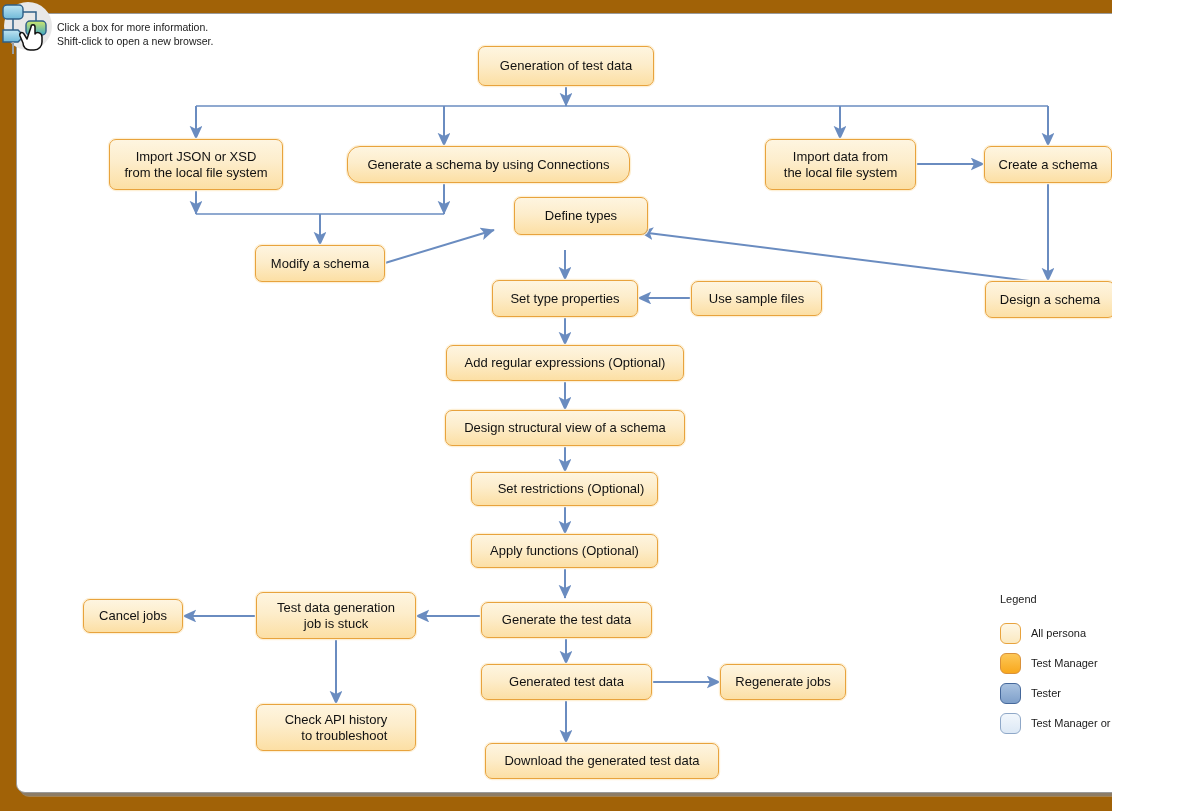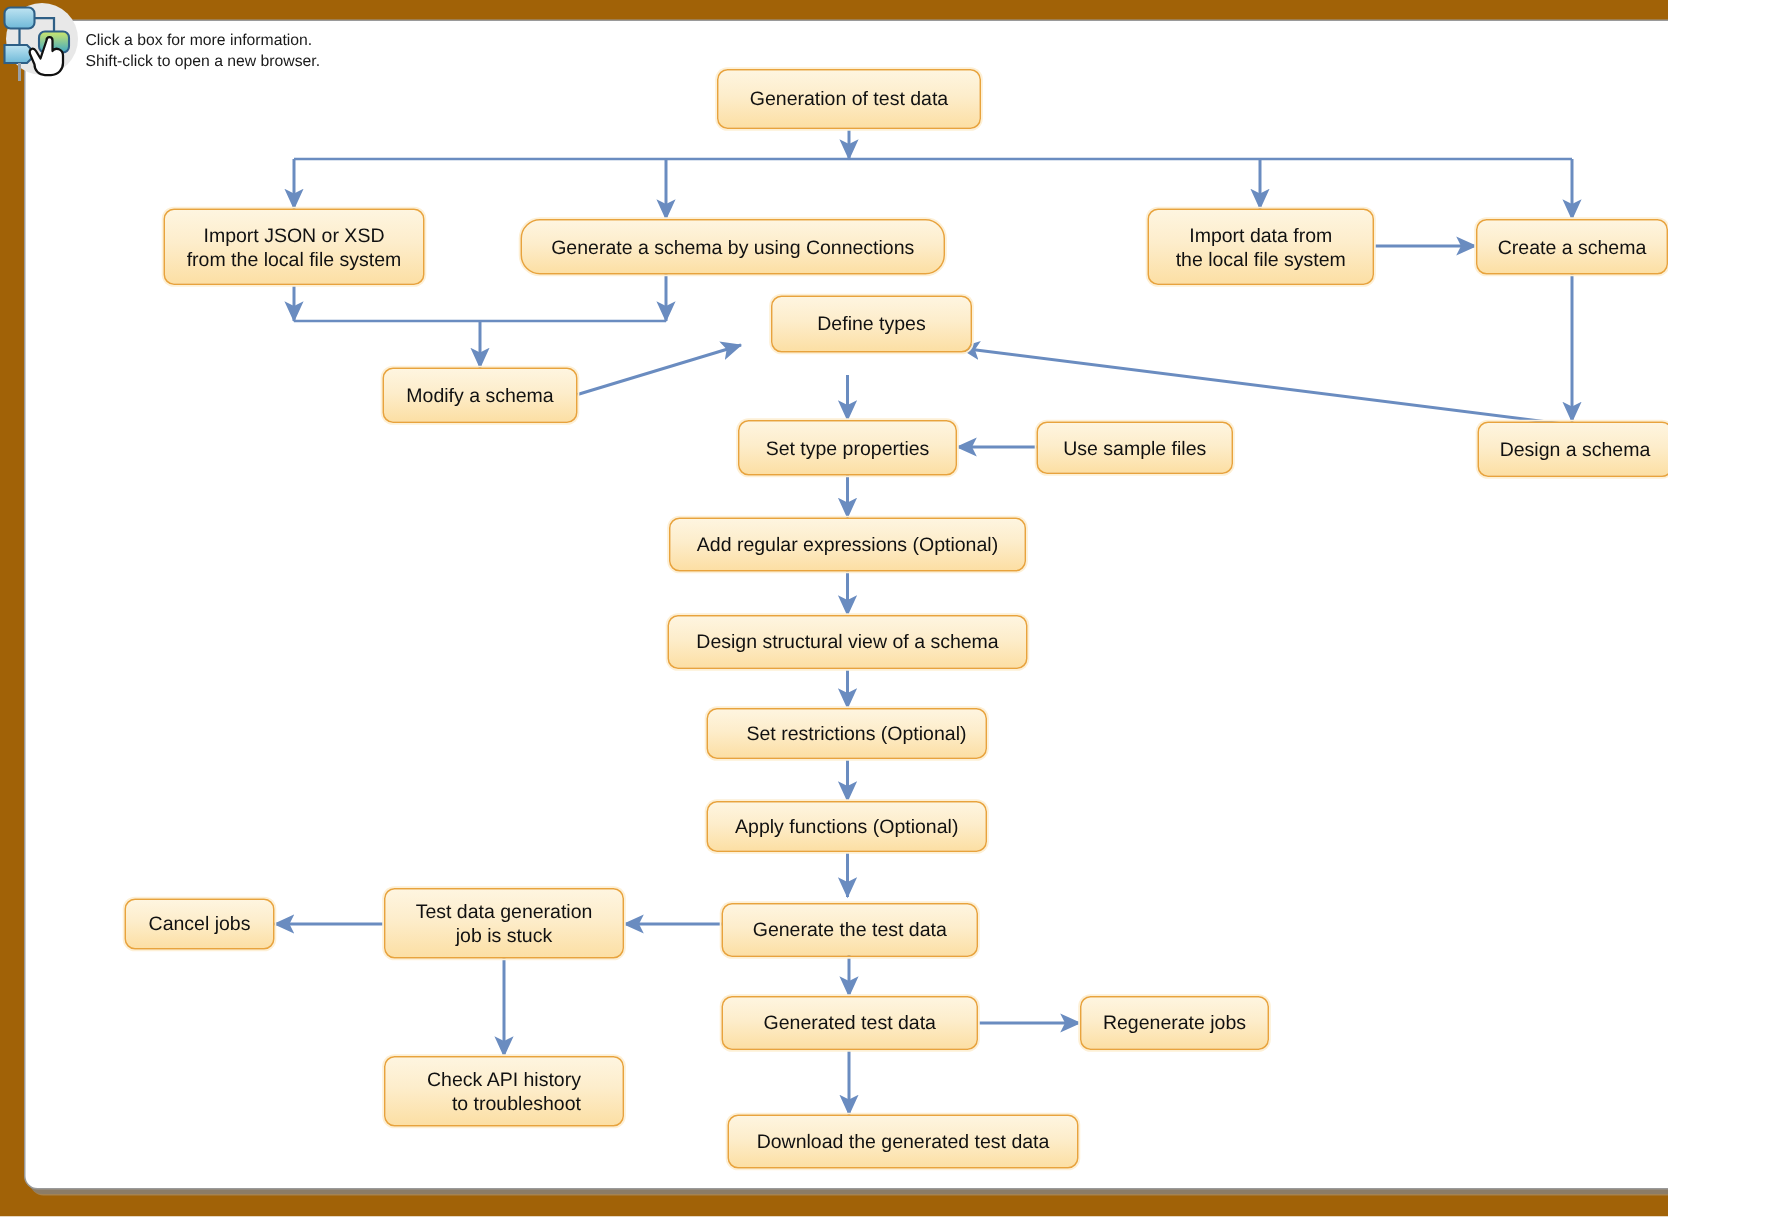--- a/index.html
+++ b/index.html
@@ -272,14 +272,35 @@
         <span>Generated test data</span>
       </div>
       <div class="node" style="left: 720px; top: 664px; width: 126px; height: 36px;">
         <span>Regenerate jobs</span>
       </div>
       <div class="node" style="left: 450px; top: 743px; width: 234px; height: 36px; margin-left: 35px;">
         <span>Download the generated test data</span>
       </div>
     </div>
 
+  <div id="legend">
+    <div id="legend-title">Legend</div>
+    <div id="legend-rows">
+        <div class="legend-row">
+          <div class="legend-swatch sw-all"></div>
+          <div class="legend-label">All persona</div>
+        </div>
+        <div class="legend-row">
+          <div class="legend-swatch sw-tm"></div>
+          <div class="legend-label">Test Manager</div>
+        </div>
+        <div class="legend-row">
+          <div class="legend-swatch sw-tester"></div>
+          <div class="legend-label">Tester</div>
+        </div>
+        <div class="legend-row">
+          <div class="legend-swatch sw-tmot"></div>
+          <div class="legend-label">Test Manager or Tester</div>
+        </div>
+      </div>
+  </div>
 
 </div>
 
 </body></html>

